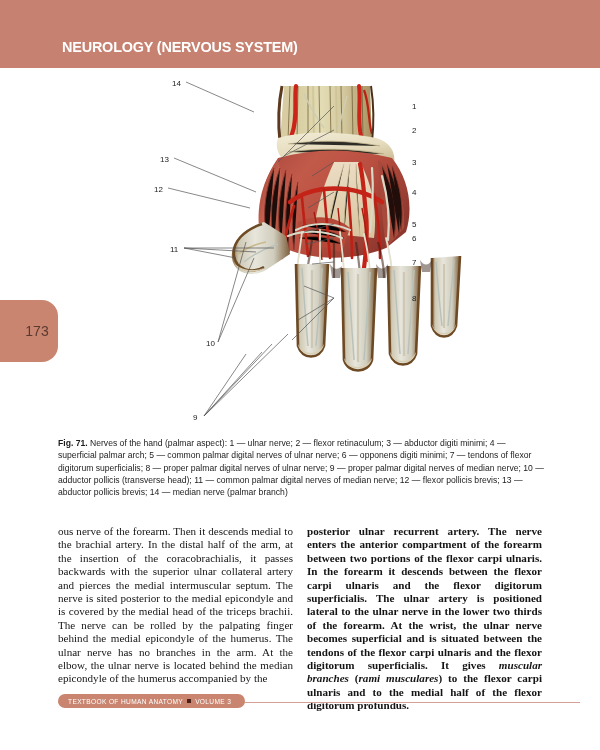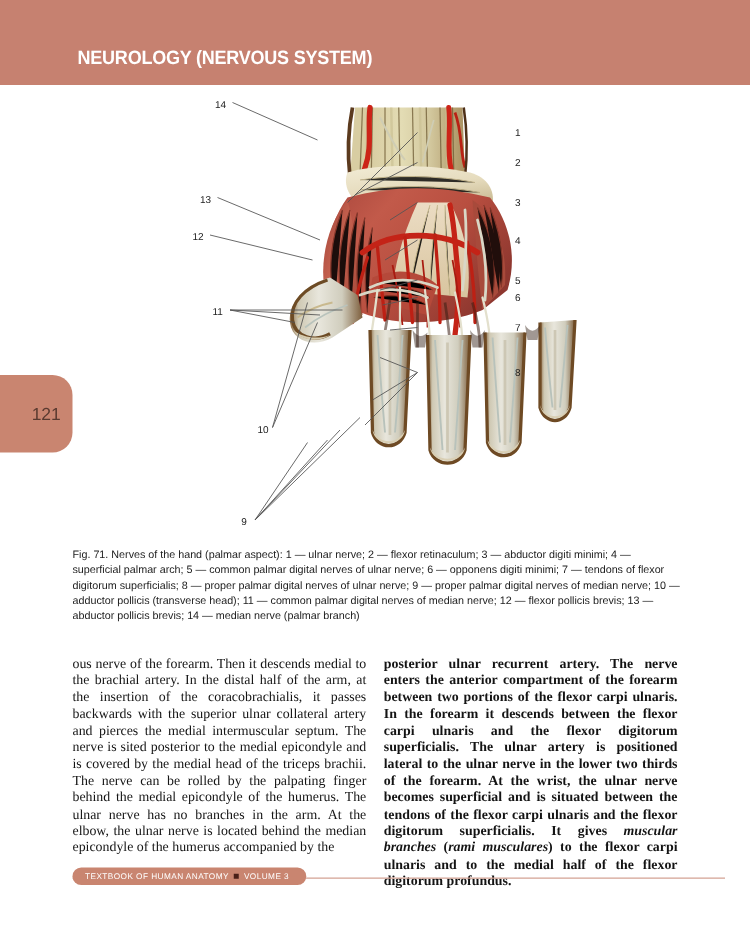--- a/index.html
+++ b/index.html
@@ -82,21 +82,21 @@
     position: absolute;
     left: 58px;
     top: 437px;
     width: 486px;
     font-family: "Liberation Sans", "DejaVu Sans", sans-serif;
     font-size: 8.6px;
     line-height: 12.3px;
     color: #1c1c1c;
     text-align: left;
   }
-  .caption b { font-weight: normal; }
+  .caption b { font-weight: bold; }
 
   
   .col {
     position: absolute;
     top: 525px;
     width: 235px;
     font-size: 11.1px;
     line-height: 13.4px;
     text-align: justify;
     color: #141414;
@@ -151,21 +151,21 @@
   }
 </style>
 </head>
 <body>
 
 <div class="header-band">
   <div class="header-title">NEUROLOGY (NERVOUS SYSTEM)</div>
 </div>
 
 <div class="page-tab">
-  <div class="page-tab-number">121</div>
+  <div class="page-tab-number">173</div>
 </div>
 
 <div class="figure-area">
 <svg class="fig-svg" width="480" height="360" viewBox="0 0 480 360" xmlns="http://www.w3.org/2000/svg">
   <defs>
     <linearGradient id="forearmG" x1="0" y1="0" x2="1" y2="0">
       <parameter name="stop" offset="0%" stop-color="#b9a177"></parameter>
       <stop offset="18%" stop-color="#d8cda2"></stop>
       <stop offset="45%" stop-color="#e3dcb4"></stop>
       <stop offset="70%" stop-color="#d2c79d"></stop>

